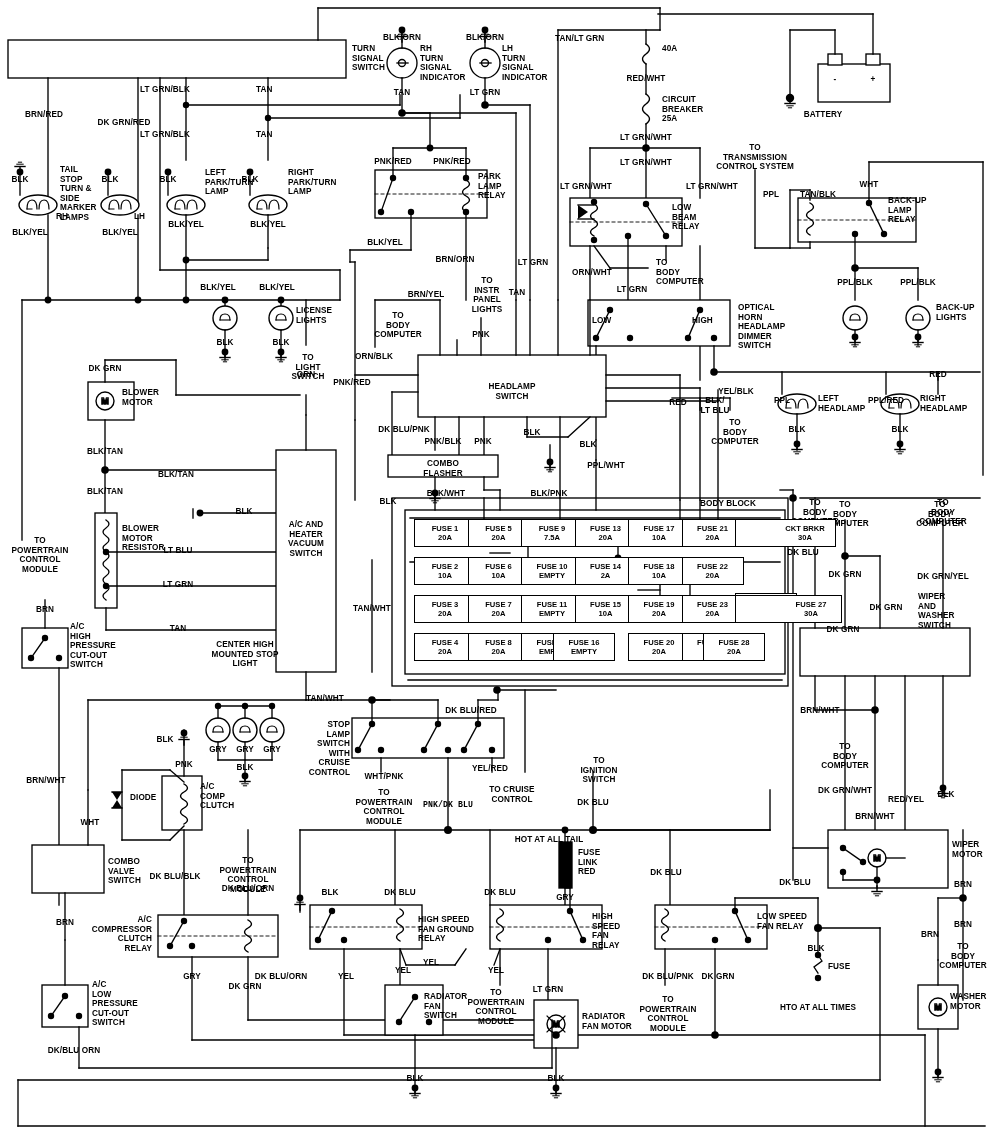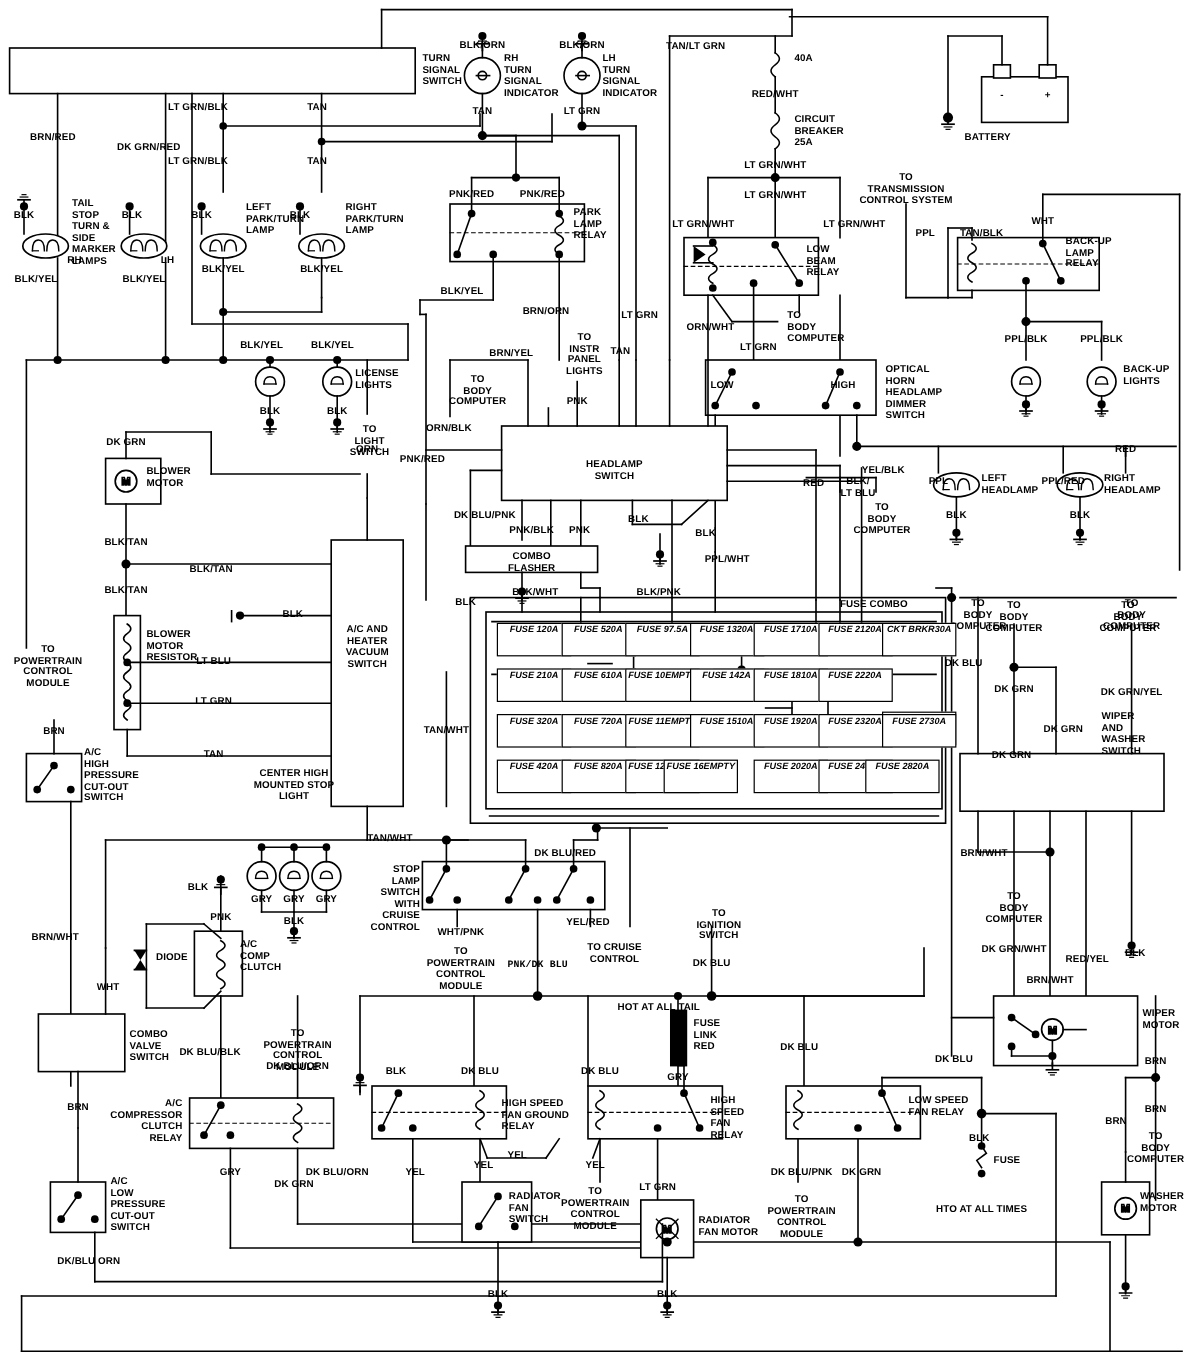--- a/index.html
+++ b/index.html
@@ -6,21 +6,21 @@
   html,body{margin:0;padding:0;background:#ffffff;}
   body{font-family:"Liberation Sans",sans-serif;}
   #sheet{position:relative;width:1000px;height:1136px;background:#fff;overflow:hidden;}
   #svgroot{position:absolute;left:0;top:0;width:1000px;height:1136px;}
   .lbl{position:absolute;font-family:"Liberation Sans",sans-serif;font-size:8.2px;font-weight:bold;
        color:#000;line-height:9.6px;letter-spacing:.1px;white-space:pre;}
   .lbl.c{text-align:center;transform:translateX(-50%);}
   .lbl.r{text-align:right;transform:translateX(-100%);}
   .lbl.l{text-align:left;}
   .fusebox{position:absolute;border:1.4px solid #000;background:#fff;width:60px;height:26px;
-           display:flex;flex-direction:row;align-items:flex-start;justify-content:center;font-style:italic;}
+           display:flex;flex-direction:column;align-items:center;justify-content:center;}
   .fusebox span{font-size:7.6px;font-weight:bold;line-height:9.5px;display:block;}
 </style>
 </head>
 <body>
 
 <div id="sheet">
 
 <svg id="svgroot" viewBox="0 0 1000 1136">
   <defs>
     <g id="gnd">
@@ -928,21 +928,21 @@
 <div class="lbl c" style="left:900px;top:425px;">BLK</div>
 <div class="lbl c" style="left:938px;top:370px;">RED</div>
 
 <div class="lbl c" style="left:845px;top:500px;">TO
 BODY
 COMPUTER</div>
 <div class="lbl c" style="left:940px;top:500px;">TO
 BODY
 COMPUTER</div>
 
-<div class="lbl l" style="left:700px;top:499px;">FUSE COMBO</div>
+<div class="lbl l" style="left:700px;top:499px;">BODY BLOCK</div>
 
 <div id="fusegrid">
       <div class="fusebox" style="left: 414px; top: 519px;">
         <span>FUSE 1</span>
         <span>20A</span>
       </div>
       <div class="fusebox" style="left: 414px; top: 557px;">
         <span>FUSE 2</span>
         <span>10A</span>
       </div>
@@ -1027,31 +1027,31 @@
         <span>20A</span>
       </div>
       <div class="fusebox" style="left: 681.5px; top: 595px;">
         <span>FUSE 23</span>
         <span>20A</span>
       </div>
       <div class="fusebox" style="left: 681.5px; top: 633px;">
         <span>FUSE 24</span>
         <span>20A</span>
       </div>
-      <div class="fusebox" style="left: 735px; top: 519px;">
+      <div class="fusebox" style="left: 735px; top: 519px; padding-left: 39px;">
         <span>CKT BRKR</span>
         <span>30A</span>
       </div>
       <div class="fusebox" style="left: 735px; top: 557px; margin-top: 36px;">
         <span>FUSE 26</span>
         <span>30A</span>
       </div>
-      <div class="fusebox" style="left: 735px; top: 595px;">
+      <div class="fusebox" style="left: 735px; top: 595px; padding-left: 45px;">
         <span>FUSE 27</span>
         <span>30A</span>
       </div>
-      <div class="fusebox" style="left: 721px; top: 633px;">
+      <div class="fusebox" style="left: 703px; top: 633px;">
         <span>FUSE 28</span>
         <span>20A</span>
       </div>
     </div>
 
 </div>
 
 </body></html>

